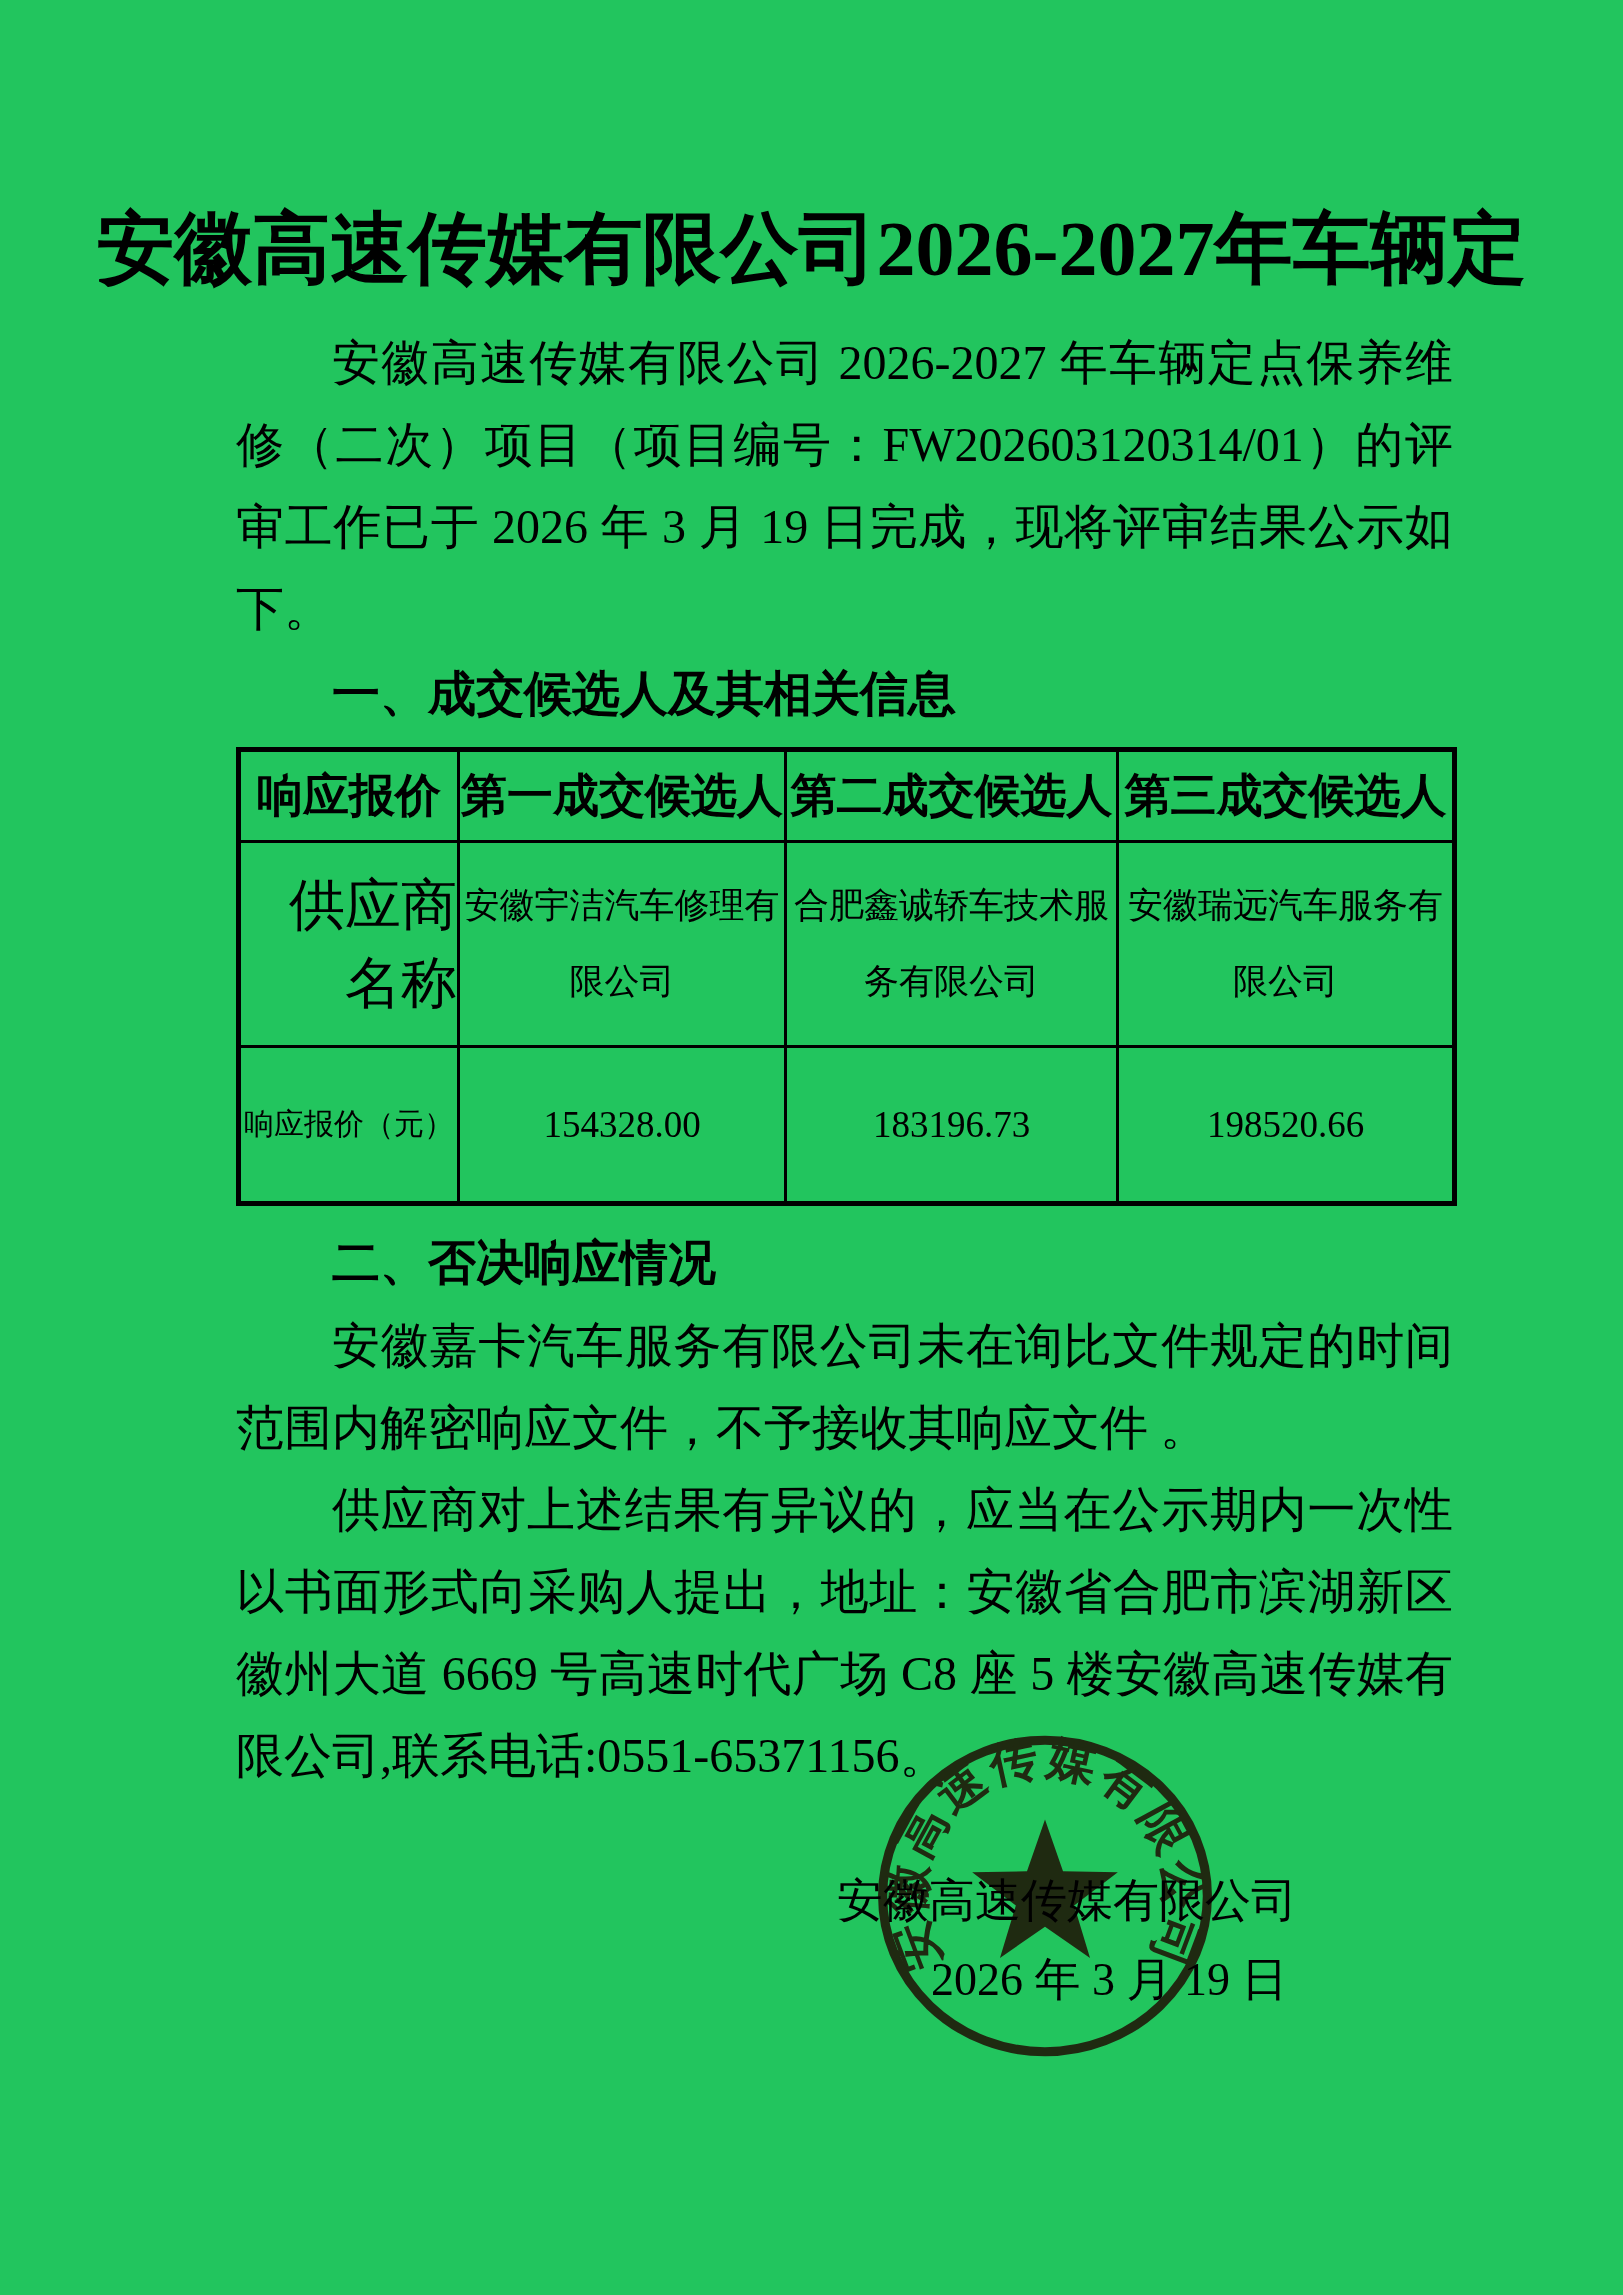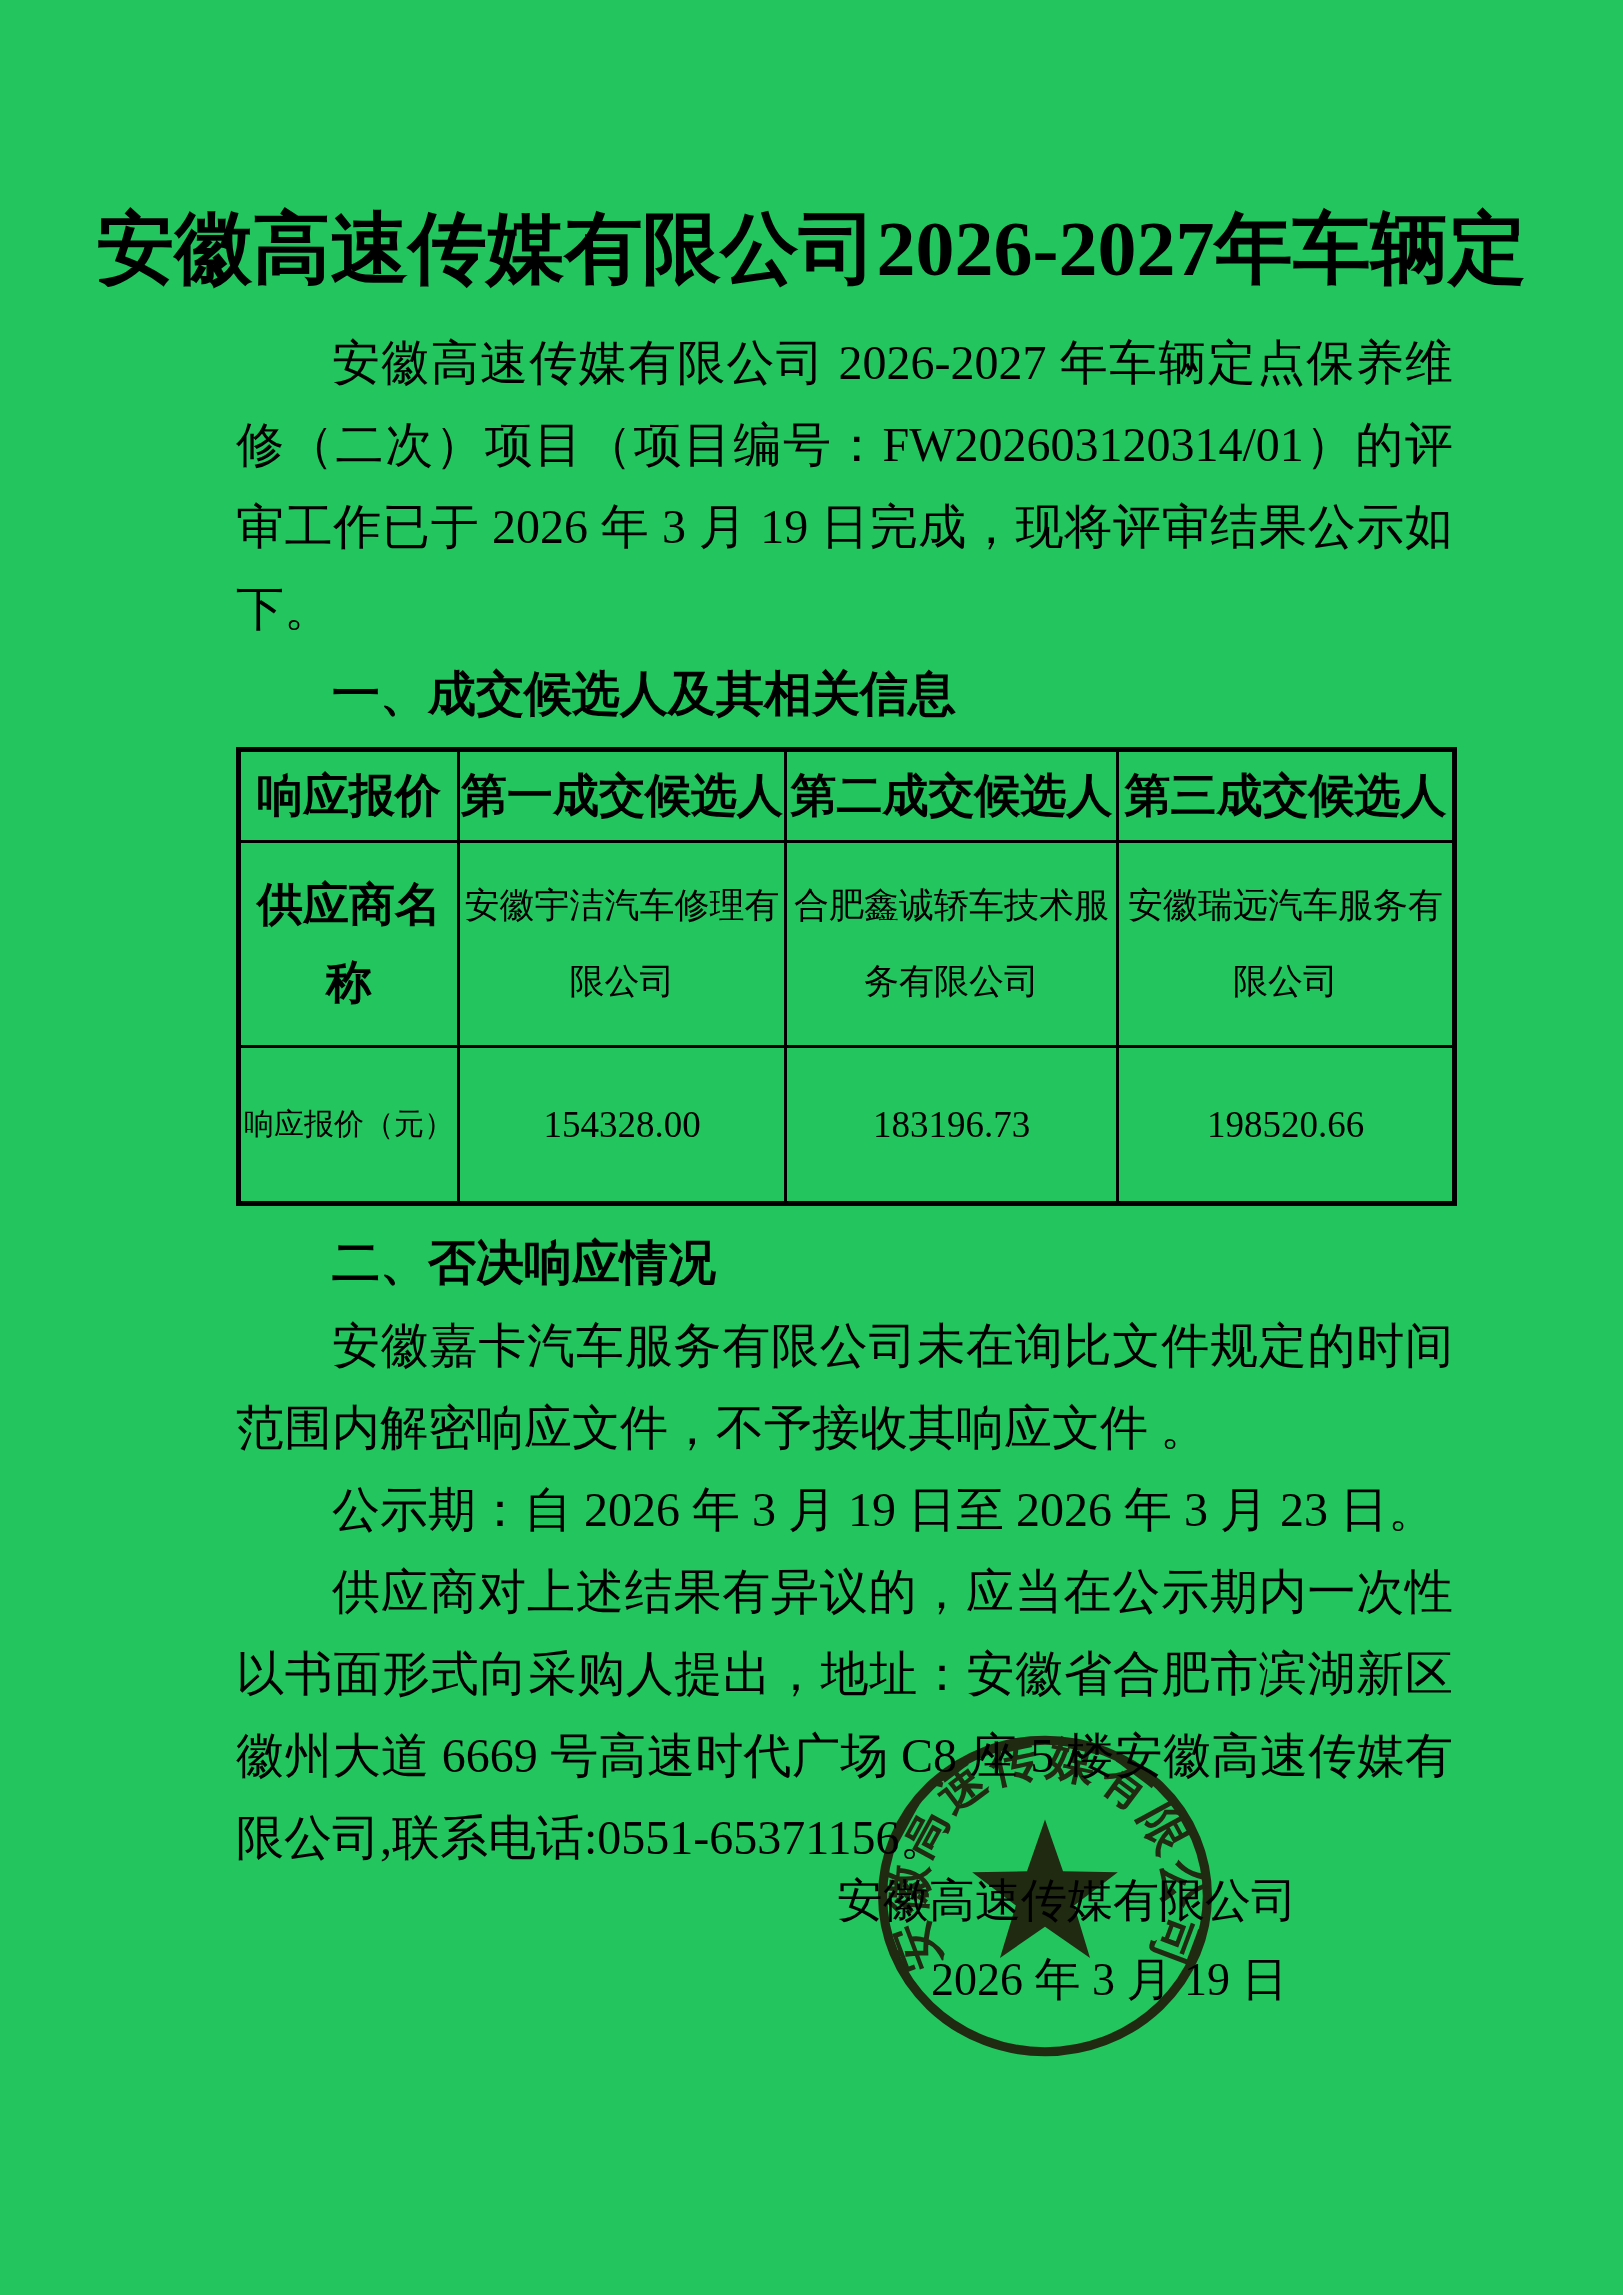--- a/index.html
+++ b/index.html
@@ -50,21 +50,21 @@
   }
   table.results td {
     border: 3.1px solid #000;
     text-align: center;
     vertical-align: middle;
     padding: 0;
     overflow: hidden;
   }
   table.results tr.hdr td { height: 88px; font-weight: bold; font-size: 46px; }
   table.results tr.supplier td { height: 202px; font-size: 35px; line-height: 76px; }
-  table.results tr.supplier td.rowlabel { font-size: 46px; font-weight: bold; line-height: 78px; }
+  table.results tr.supplier td.rowlabel { font-size: 56px; font-weight: normal; line-height: 78px; text-align: right; }
   table.results tr.price td { height: 153px; font-size: 37px; line-height: 77px; }
   table.results tr.price td.rowlabel { font-size: 30px; font-weight: normal; line-height: 80px; }
   .mt1 { margin-top: 18.4px; }
   .mt2 { margin-top: 3.1px; }
   .sig-company {
     position: absolute;
     left: 837px;
     top: 1870px;
     font-size: 46px;
     white-space: nowrap;
@@ -133,21 +133,20 @@
           <td>154328.00</td>
           <td>183196.73</td>
           <td>198520.66</td>
         </tr>
       </tbody>
     </table>
 
     <p class="section-heading mt1">二、否决响应情况</p>
 
     <p class="para mt2">安徽嘉卡汽车服务有限公司未在询比文件规定的时间范围内解密响应文件，不予接收其响应文件 。</p>
-    <p class="para">公示期：自 2026 年 3 月 19 日至 2026 年 3 月 23 日。</p>
     <p class="para">供应商对上述结果有异议的，应当在公示期内一次性以书面形式向采购人提出，地址：安徽省合肥市滨湖新区徽州大道 6669 号高速时代广场 C8 座 5 楼安徽高速传媒有限公司,联系电话:0551-65371156。</p>
 
   </div>
 
   <div class="sig-company">安徽高速传媒有限公司</div>
   <div class="sig-date">2026 年 3 月 19 日</div>
 
   <svg class="stamp" viewBox="0 0 688 662" xmlns="http://www.w3.org/2000/svg">
     <ellipse cx="344" cy="331" rx="318" ry="305" fill="none" stroke="#e8261d" stroke-width="18"></ellipse>
     <polygon fill="#e8261d" points="344,181 379.3,282.5 486.7,284.6 401.1,349.5 432.2,452.4 344,391 255.8,452.4 286.9,349.5 201.3,284.6 308.7,282.5"></polygon>

